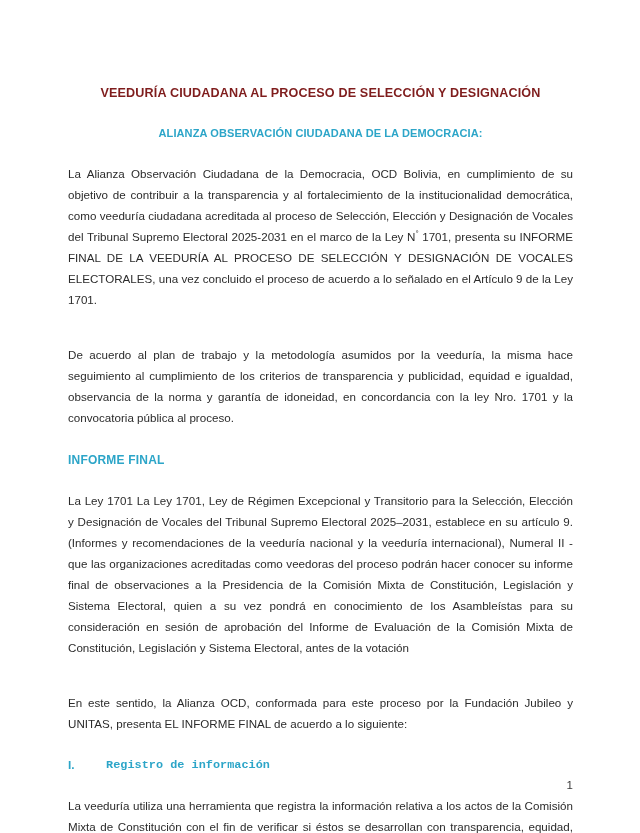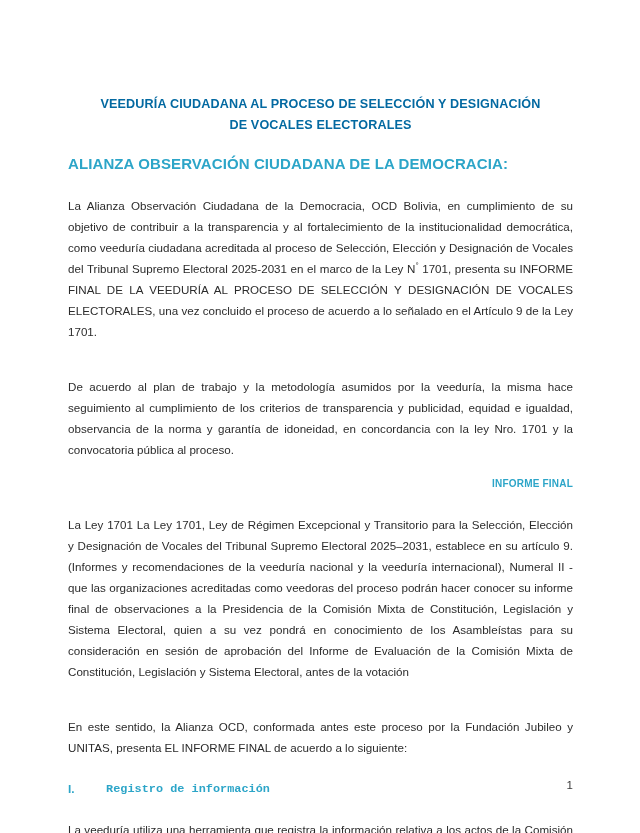--- a/index.html
+++ b/index.html
@@ -19,49 +19,49 @@
   .page {
     position: relative;
     width: 640px;
     height: 833px;
     box-sizing: border-box;
     padding: 78px 67px 0 68px;
     background: #ffffff;
   }
 
   .doc-title {
-    color: #0369a1;
+    color: #7f1d1d;
     font-weight: bold;
     font-size: 12.6px;
     line-height: 20.5px;
     text-align: center;
     letter-spacing: 0.15px;
-    margin: 16px;
+    margin: 5px;
     text-transform: uppercase;
   }
 
   .doc-subtitle {
     color: #2CA5C8;
     font-weight: bold;
-    font-size: 15px;
+    font-size: 11px;
     line-height: 20.5px;
-    text-align: left;
+    text-align: center;
     letter-spacing: 0.1px;
     margin: 19px 0 0 0;
     text-transform: uppercase;
   }
 
   .section-heading-center {
     color: #2CA5C8;
     font-weight: bold;
-    font-size: 10px;
+    font-size: 12px;
     line-height: 20px;
-    text-align: right;
+    text-align: left;
     letter-spacing: 0.2px;
-    margin: 14px 0 0 0;
+    margin: 22px 0 0 0;
   }
 
   .body-par {
     font-size: 11.6px;
     line-height: 21px;
     text-align: justify;
     text-justify: inter-word;
     color: #2b2b2b;
     margin: 0;
     letter-spacing: 0.01px;
@@ -107,36 +107,35 @@
     line-height: 1;
   }
 </style>
 </head>
 <body>
 
 <div class="page">
 
   <h1 class="doc-title">
     <span>VEEDURÍA CIUDADANA AL PROCESO DE SELECCIÓN Y DESIGNACIÓN</span><br>
-    <span>DE VOCALES ELECTORALES</span>
   </h1>
 
   <h2 class="doc-subtitle">
     <span>ALIANZA OBSERVACIÓN CIUDADANA DE LA DEMOCRACIA:</span><br>
   </h2>
 
   <p class="body-par par-after-title"><span>La Alianza Observación Ciudadana de la Democracia, OCD Bolivia, en cumplimiento de su objetivo de contribuir a la transparencia y al fortalecimiento de la institucionalidad democrática, como veeduría ciudadana acreditada al proceso de Selección, Elección y Designación de Vocales del Tribunal Supremo Electoral 2025-2031 en el marco de la Ley N</span><span class="sup-deg">°</span><span> 1701, presenta su INFORME FINAL DE LA VEEDURÍA AL PROCESO DE SELECCIÓN Y DESIGNACIÓN DE VOCALES ELECTORALES, una vez concluido el proceso de acuerdo a lo señalado en el Artículo 9 de la Ley 1701.</span></p>
 
   <p class="body-par par-gap">De acuerdo al plan de trabajo y la metodología asumidos por la veeduría, la misma hace seguimiento al cumplimiento de los criterios de transparencia y publicidad, equidad e igualdad, observancia de la norma y garantía de idoneidad, en concordancia con la ley Nro. 1701 y la convocatoria pública al proceso.</p>
 
   <h3 class="section-heading-center">INFORME FINAL</h3>
 
   <p class="body-par par-after-title">La Ley 1701 La Ley 1701, Ley de Régimen Excepcional y Transitorio para la Selección, Elección y Designación de Vocales del Tribunal Supremo Electoral 2025–2031, establece en su artículo 9. (Informes y recomendaciones de la veeduría nacional y la veeduría internacional), Numeral II - que las organizaciones acreditadas como veedoras del proceso podrán hacer conocer su informe final de observaciones a la Presidencia de la Comisión Mixta de Constitución, Legislación y Sistema Electoral, quien a su vez pondrá en conocimiento de los Asambleístas para su consideración en sesión de aprobación del Informe de Evaluación de la Comisión Mixta de Constitución, Legislación y Sistema Electoral, antes de la votación</p>
 
-  <p class="body-par par-gap">En este sentido, la Alianza OCD, conformada antes este proceso por la Fundación Jubileo y UNITAS, presenta EL INFORME FINAL de acuerdo a lo siguiente:</p>
+  <p class="body-par par-gap">En este sentido, la Alianza OCD, conformada para este proceso por la Fundación Jubileo y UNITAS, presenta EL INFORME FINAL de acuerdo a lo siguiente:</p>
 
   <h4 class="numbered-heading">
     <span class="num">I.</span>
     <span class="htext">Registro de información</span>
   </h4>
 
   <p class="body-par par-after-title">La veeduría utiliza una herramienta que registra la información relativa a los actos de la Comisión Mixta de Constitución con el fin de verificar si éstos se desarrollan con transparencia, equidad, apego a la norma e idoneidad. Esta herramienta será utilizada en cada una de las etapas del proceso y constituirá la base de las observaciones y recomendaciones que serán de conocimiento de los miembros de la Comisión Mixta de Constitución.</p>
 
   <div class="page-number">1</div>
 

